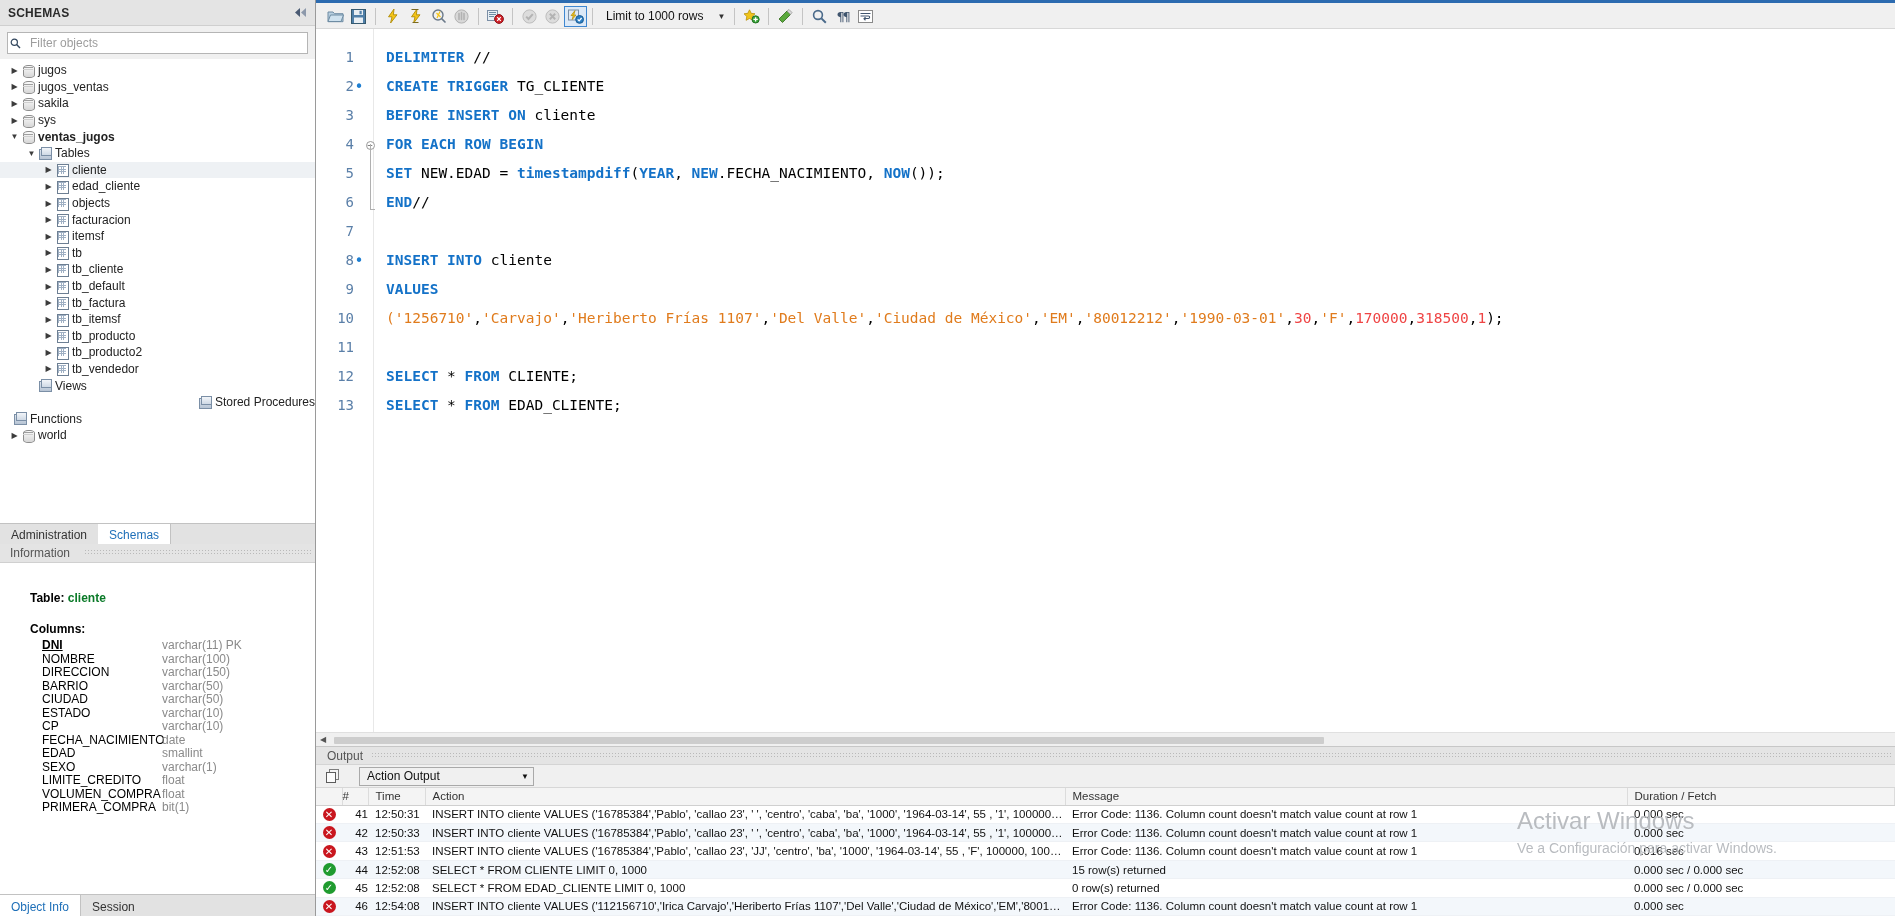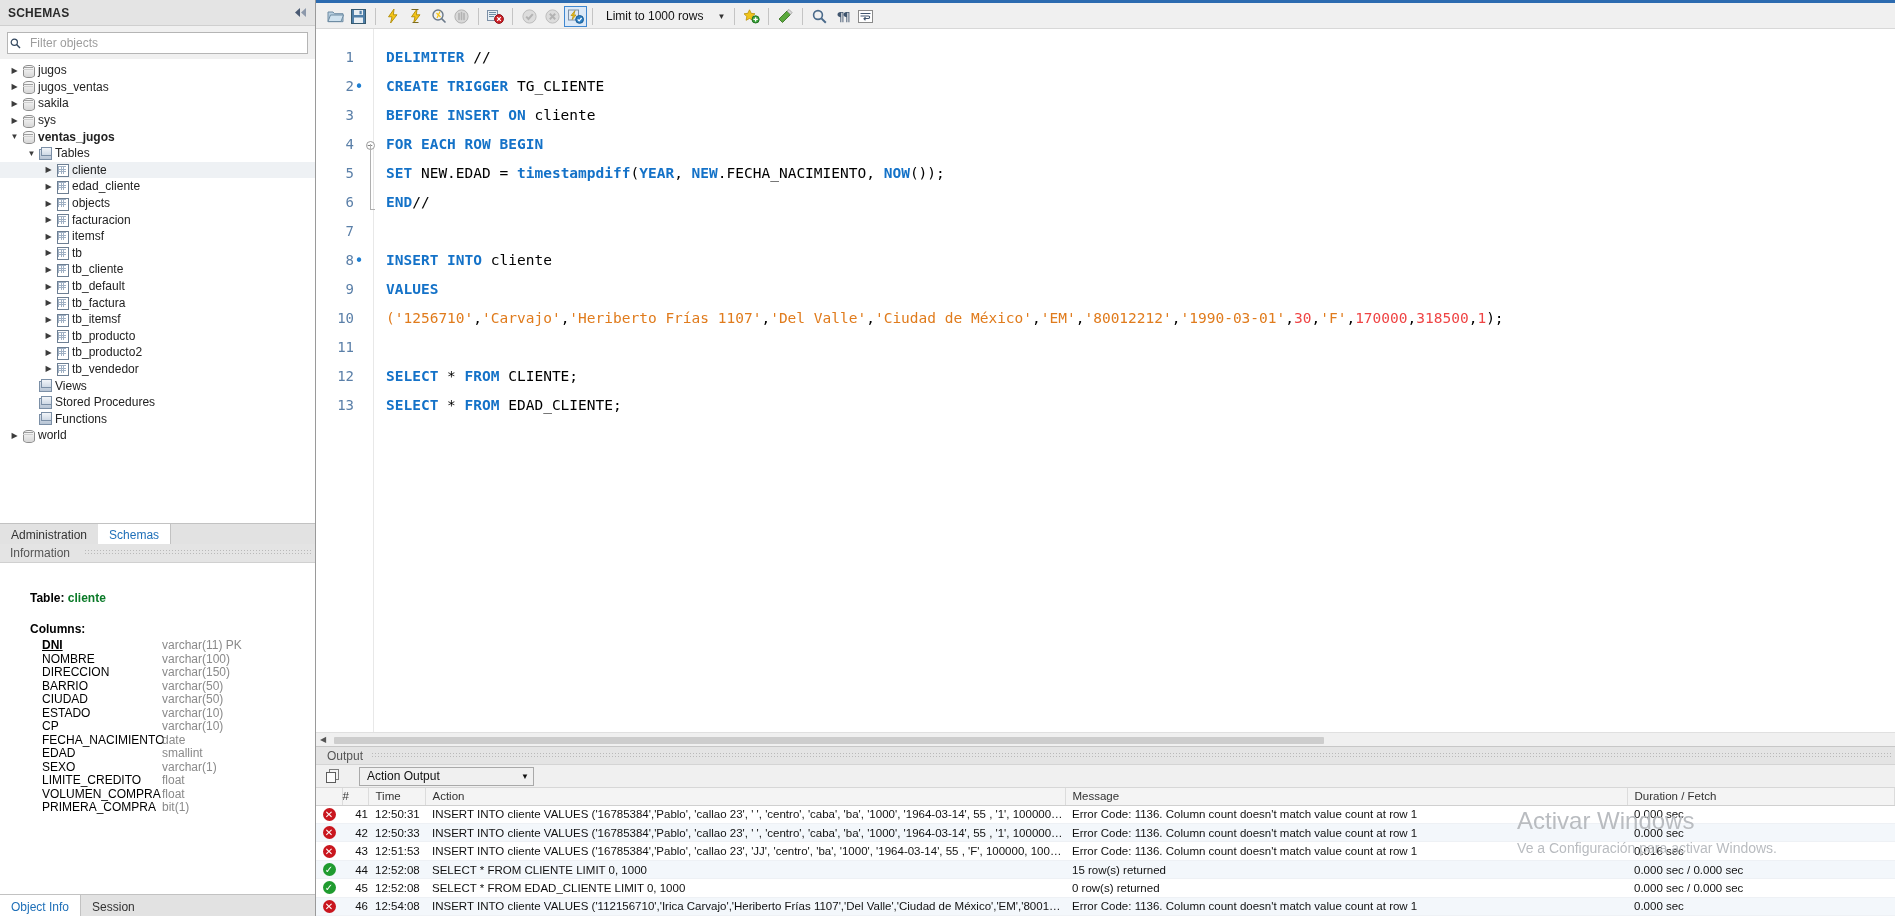--- a/index.html
+++ b/index.html
@@ -425,26 +425,26 @@
         <div class="tnode" style="padding-left: 42px;">
           <span class="arrow">▶</span>
           <span class="ic ic-tbl"></span>
           <span class="tlabel">tb_vendedor</span>
         </div>
         <div class="tnode" style="padding-left: 25px;">
           <span class="arrow none">▶</span>
           <span class="ic ic-folder"></span>
           <span class="tlabel">Views</span>
         </div>
-        <div class="tnode" style="padding-left: 25px;">
+        <div class="tnode" style="padding-left: 25px; justify-content: flex-end;">
           <span class="arrow none">▶</span>
           <span class="ic ic-folder"></span>
           <span class="tlabel">Stored Procedures</span>
         </div>
-        <div class="tnode" style="padding-left: 25px;">
+        <div class="tnode" style="">
           <span class="arrow none">▶</span>
           <span class="ic ic-folder"></span>
           <span class="tlabel">Functions</span>
         </div>
         <div class="tnode" style="padding-left: 8px;">
           <span class="arrow">▶</span>
           <span class="ic ic-db"></span>
           <span class="tlabel">world</span>
         </div>
       </div>

